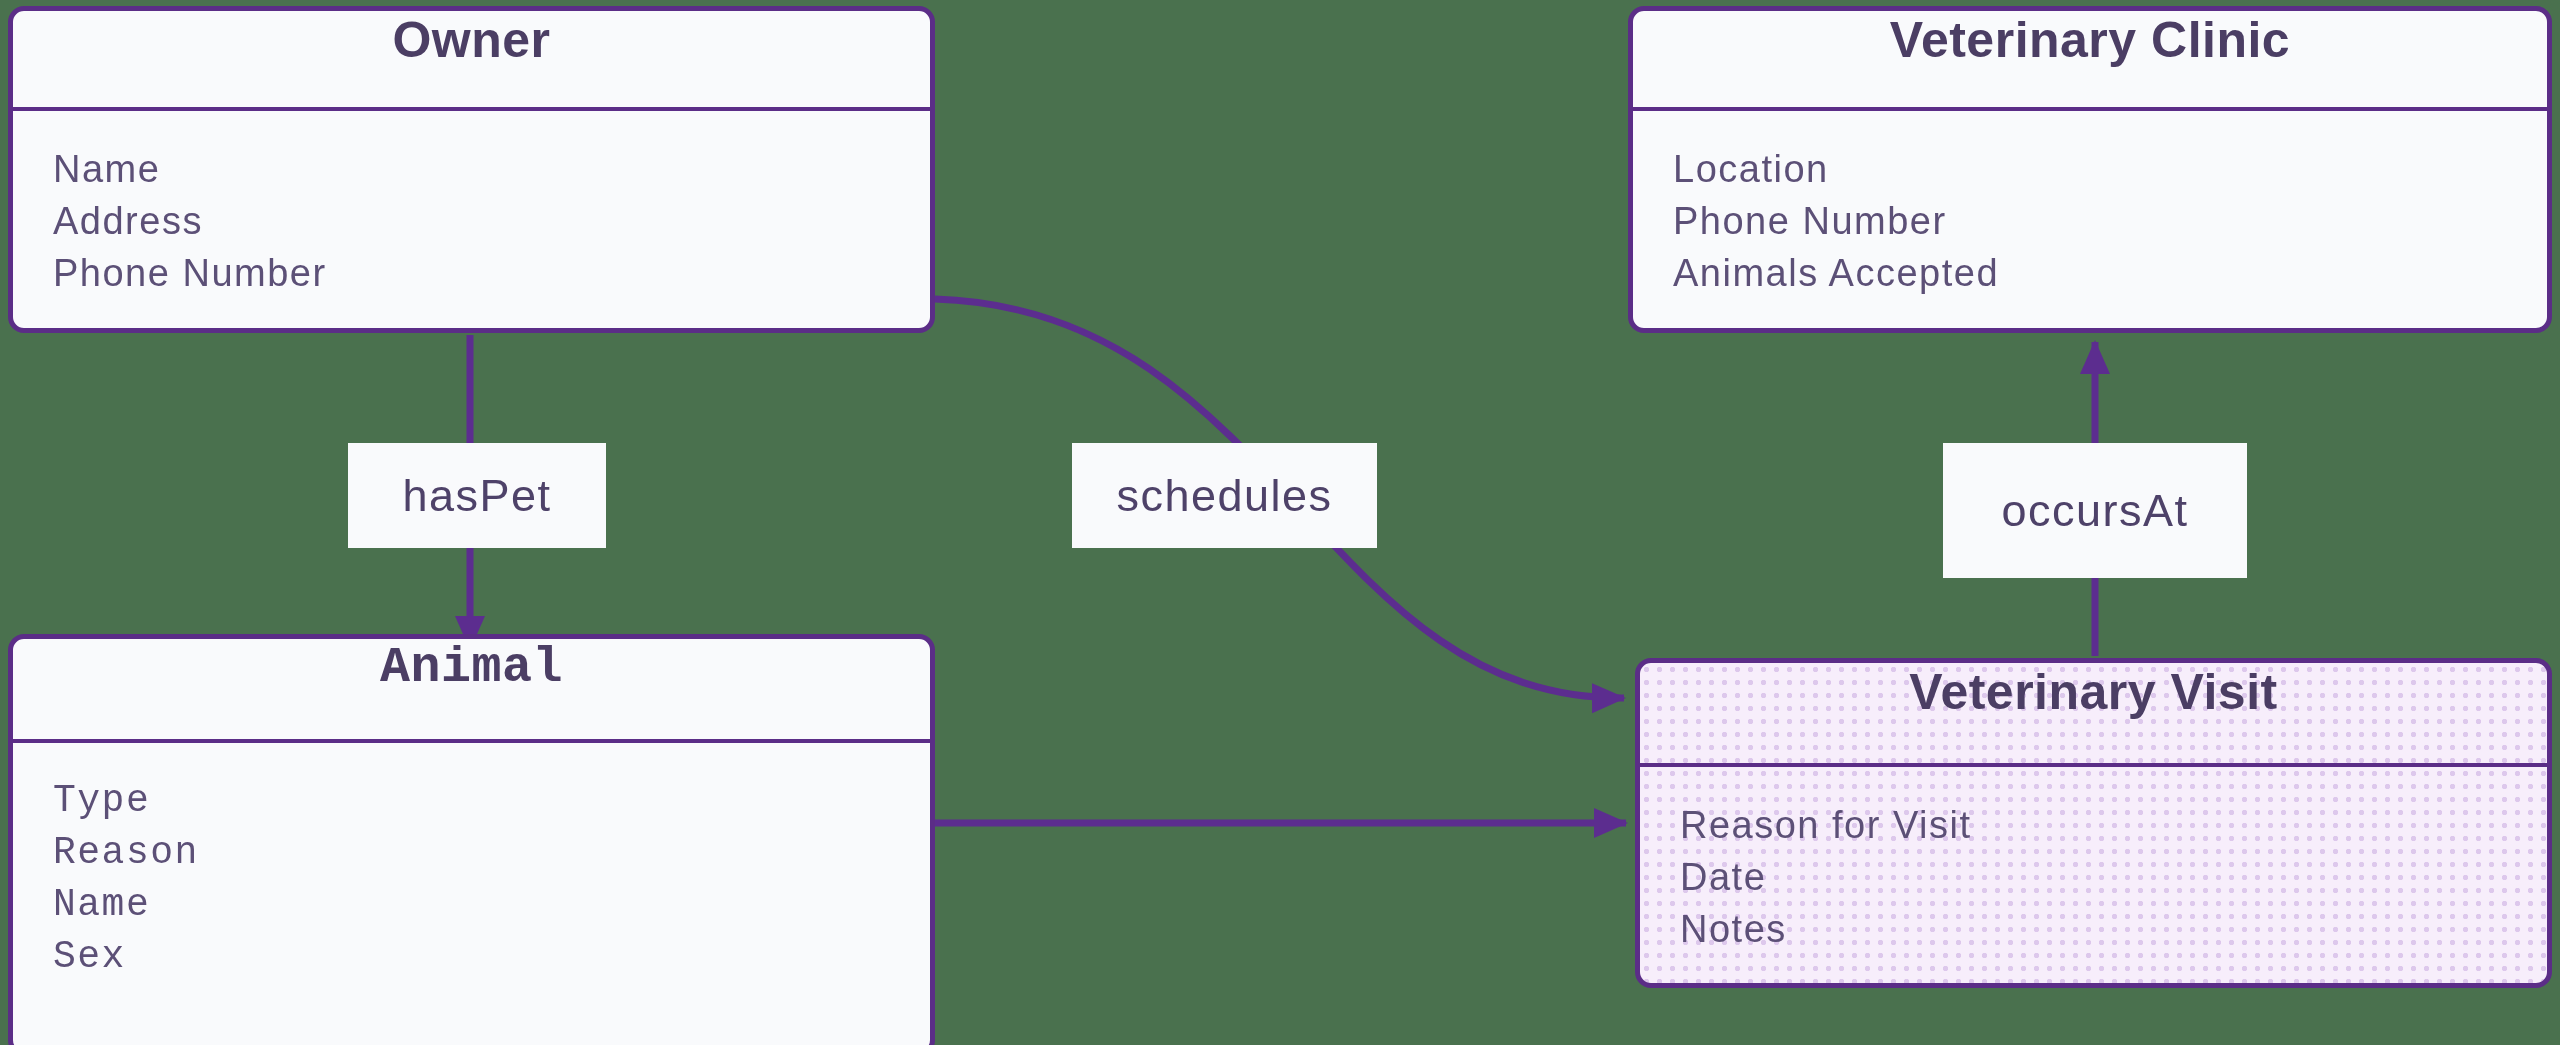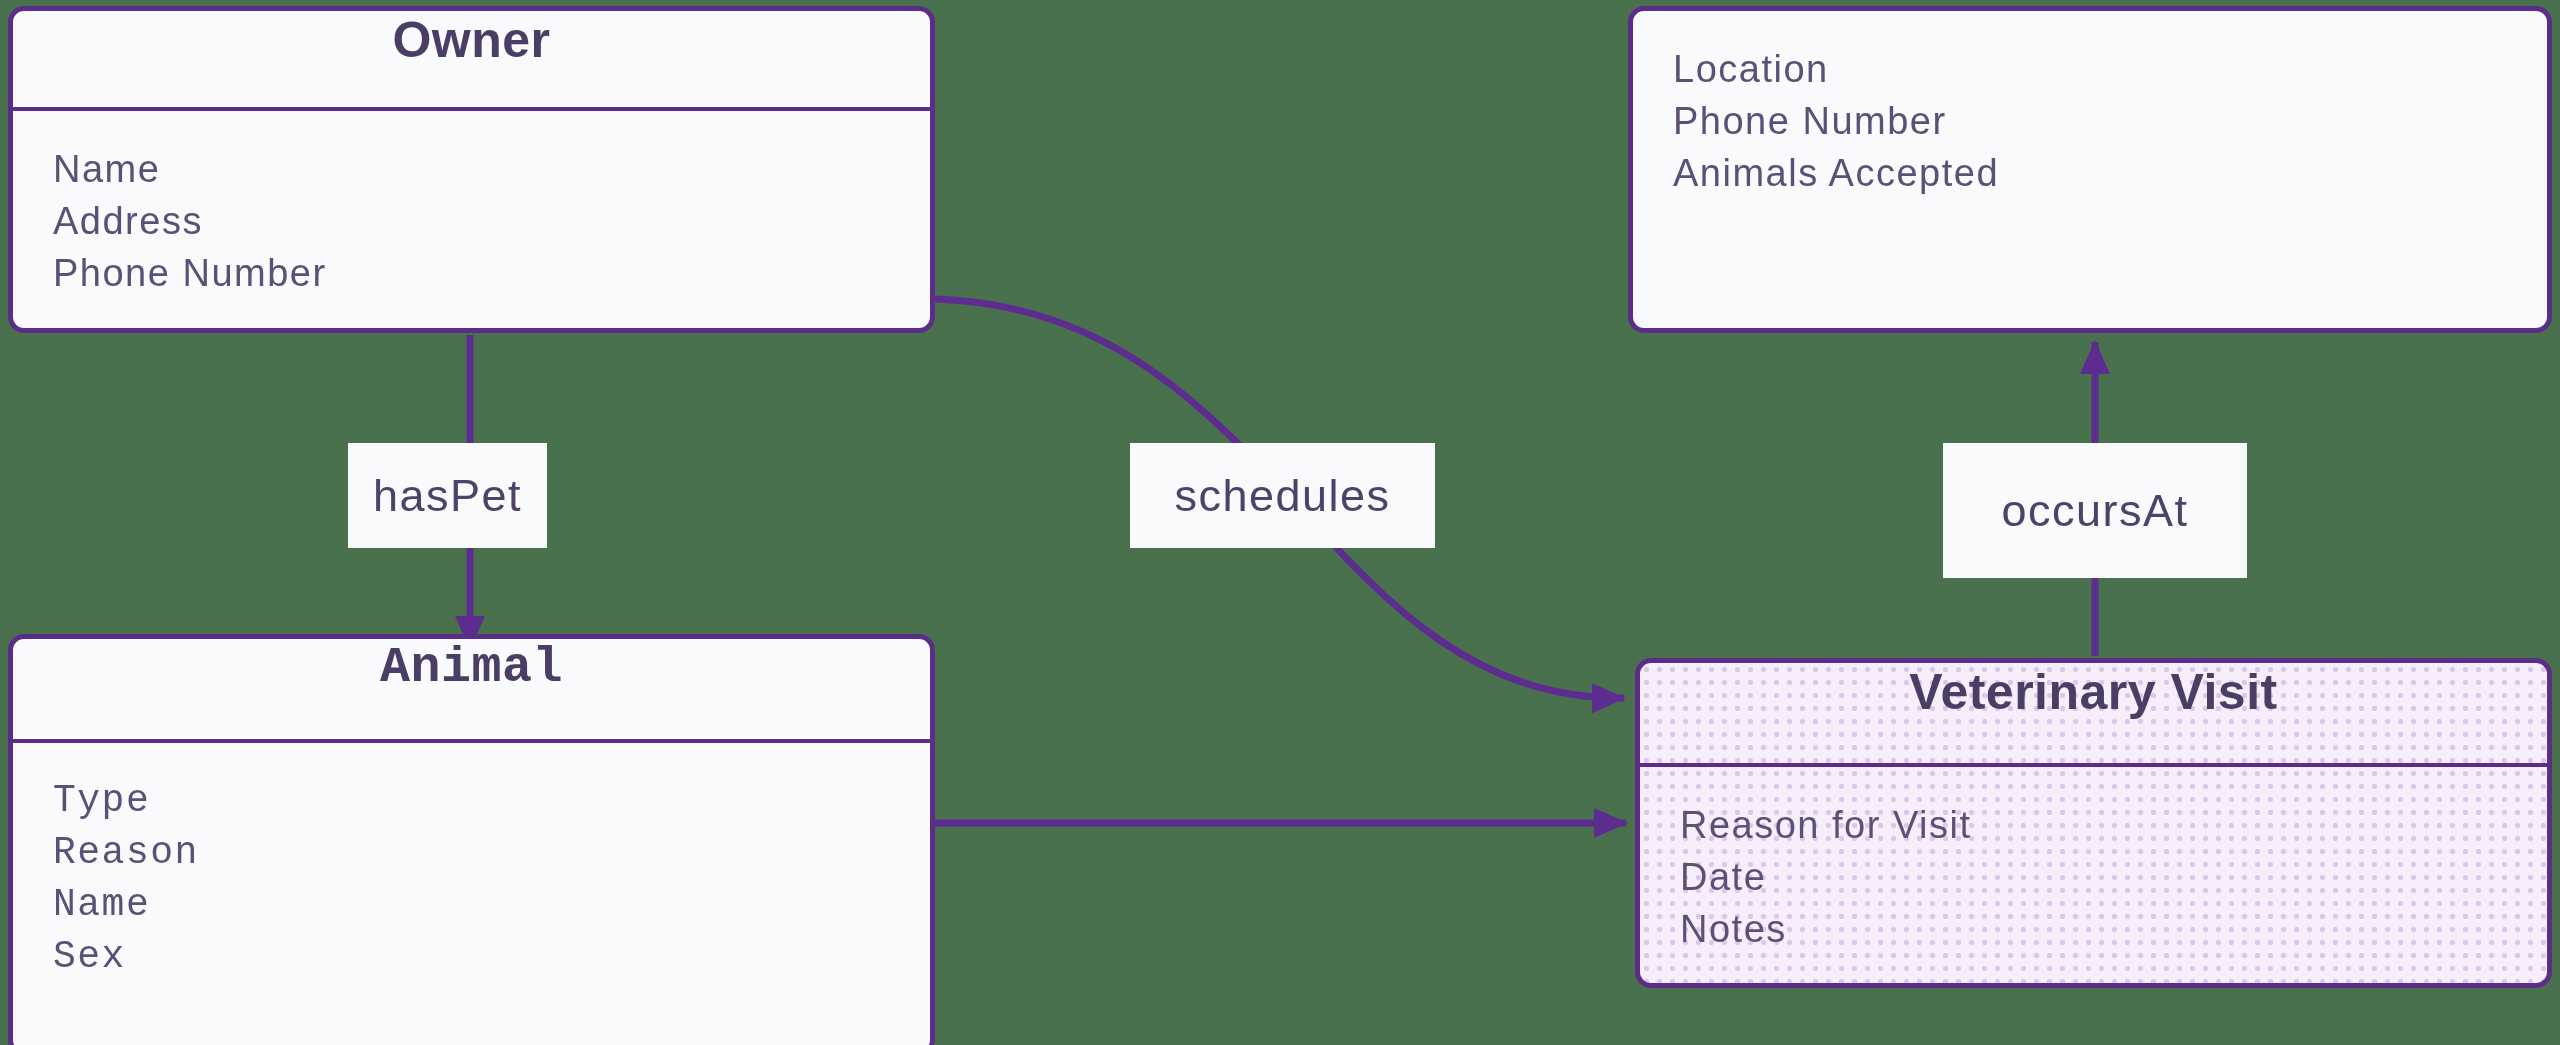--- a/index.html
+++ b/index.html
@@ -80,20 +80,23 @@
       <span class="entity-title">Owner</span>
     </div>
     <div class="entity-body">
       <div class="field">Name</div>
       <div class="field">Address</div>
       <div class="field">Phone Number</div>
     </div>
   </div>
 
   <div class="entity" style="left:1628px; top:6px; width:924px; height:327px;">
+    <div class="entity-header hdr-sm">
+      <span class="entity-title">Veterinary Clinic</span>
+    </div>
     <div class="entity-body">
       <div class="field">Location</div>
       <div class="field">Phone Number</div>
       <div class="field">Animals Accepted</div>
     </div>
   </div>
 
   <div class="entity" style="left:8px; top:634px; width:927px; height:422px;font-family:Liberation Mono, monospace;">
     <div class="entity-header hdr-lg">
       <span class="entity-title">Animal</span>
@@ -110,20 +113,20 @@
     <div class="entity-header hdr-lg">
       <span class="entity-title">Veterinary Visit</span>
     </div>
     <div class="entity-body">
       <div class="field">Reason for Visit</div>
       <div class="field">Date</div>
       <div class="field">Notes</div>
     </div>
   </div>
 
-  <div class="edge-label" style="left:348px; top:443px; width:199px; height:105px;">hasPet</div>
+  <div class="edge-label" style="left:348px; top:443px; width:258px; height:105px;">hasPet</div>
 
-  <div class="edge-label" style="left:1130px; top:443px; width:305px; height:105px;">schedules</div>
+  <div class="edge-label" style="left:1072px; top:443px; width:305px; height:105px;">schedules</div>
 
 
   <div class="edge-label" style="left:1943px; top:443px; width:304px; height:135px;">occursAt</div>
 
 </div>
 
 </body></html>

